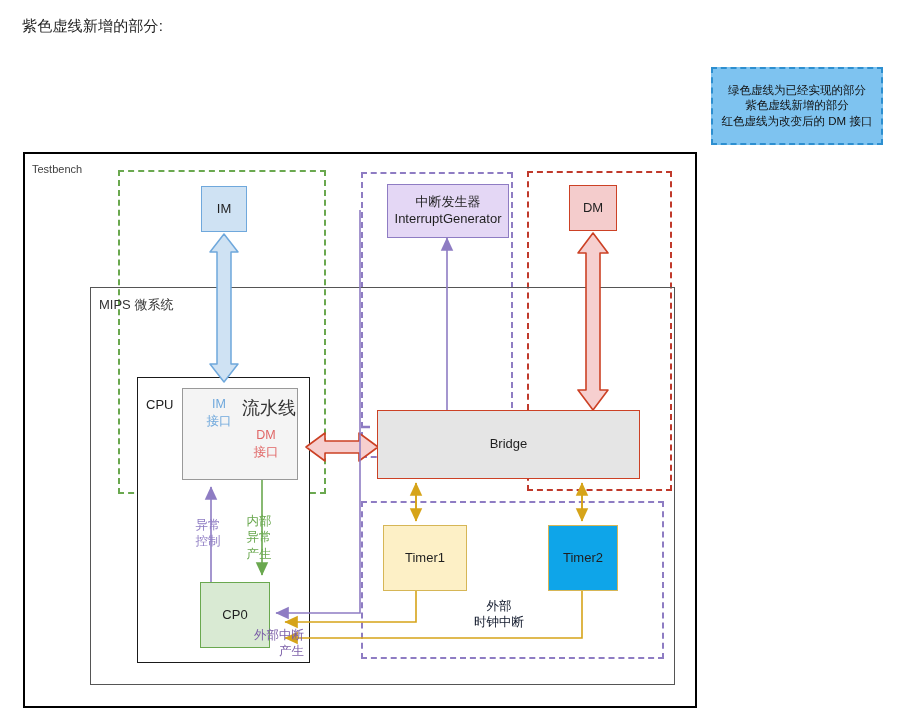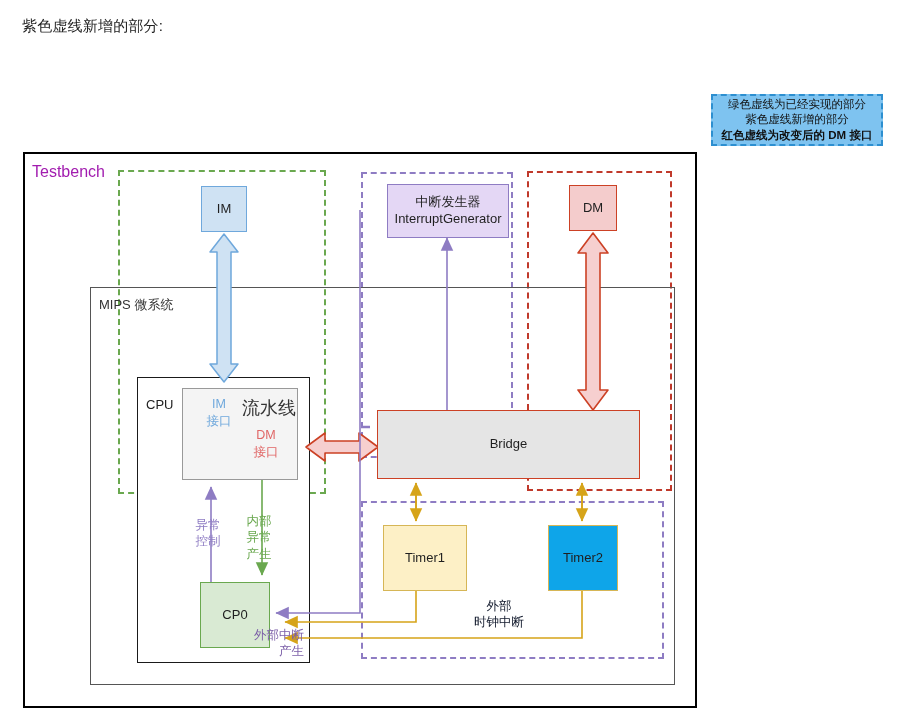--- a/index.html
+++ b/index.html
@@ -7,32 +7,32 @@
     width:912px;height:722px;background:#ffffff;
     font-family:"Liberation Sans","DejaVu Sans",sans-serif;
     position:relative;overflow:hidden;
   }
   .intro{
     position:absolute;left:22px;top:17px;
     font-size:15px;color:#1f1f1f;letter-spacing:.2px;
   }
   
   .legend{
-    position:absolute;left:711px;top:67px;width:172px;height:52px;
+    position:absolute;left:711px;top:67px;width:172px;height:78px;
     background:#7EC3F0;border:2px dashed #2d8fd0;
     box-sizing:border-box;
     display:flex;flex-direction:column;align-items:center;justify-content:center;
-    font-size:11.5px;color:#111;line-height:1.32;text-align:center;margin-top:27px;
+    font-size:11.5px;color:#111;line-height:1.32;text-align:center;
   }
   .legend div{white-space:nowrap;}
-  .legend div.wrapline{white-space:normal;font-weight:bold;}
+  .legend div.wrapline{white-space:normal;}
   
   .box{position:absolute;box-sizing:border-box;}
   .testbench{left:23px;top:152px;width:674px;height:556px;border:2px solid #000;background:#fff;}
-  .tb-label{position:absolute;left:32px;top:163px;font-size:16px;color:#a21caf;}
+  .tb-label{position:absolute;left:32px;top:163px;font-size:11px;color:#404040;}
   .mips{left:90px;top:287px;width:585px;height:398px;border:1.3px solid #555;background:transparent;}
   .mips-label{position:absolute;left:99px;top:296px;font-size:13px;color:#333;}
   .cpu{left:137px;top:377px;width:173px;height:286px;border:1.6px solid #1a1a1a;background:#fff;}
   .cpu-label{position:absolute;left:146px;top:397px;font-size:13px;color:#222;}
   
   .dash{position:absolute;box-sizing:border-box;background:transparent;}
   .dash-green{left:118px;top:170px;width:208px;height:324px;border:2.5px dashed #6aa84f;}
   .dash-purple-top{left:361px;top:172px;width:152px;height:286px;border:2.5px dashed #8e7cc3;}
   .dash-purple-bot{left:361px;top:501px;width:303px;height:158px;border:2.5px dashed #8e7cc3;}
   .dash-red{left:527px;top:171px;width:145px;height:320px;border:2.5px dashed #c0392b;}

